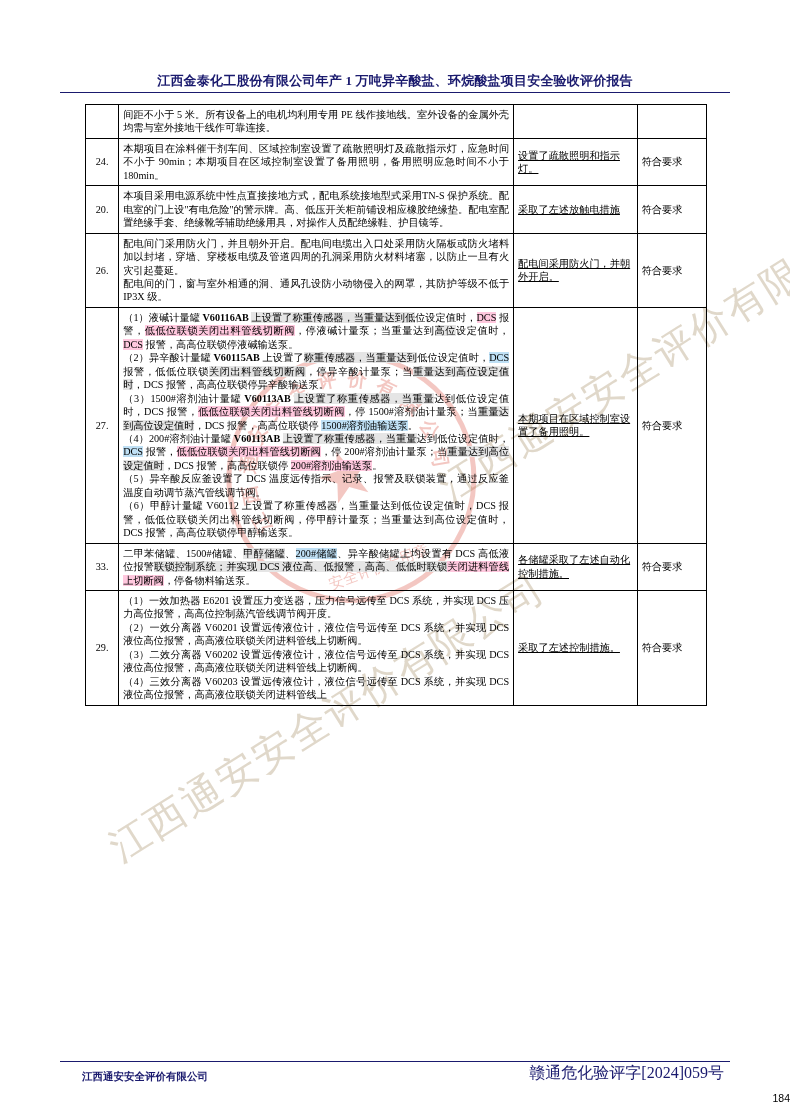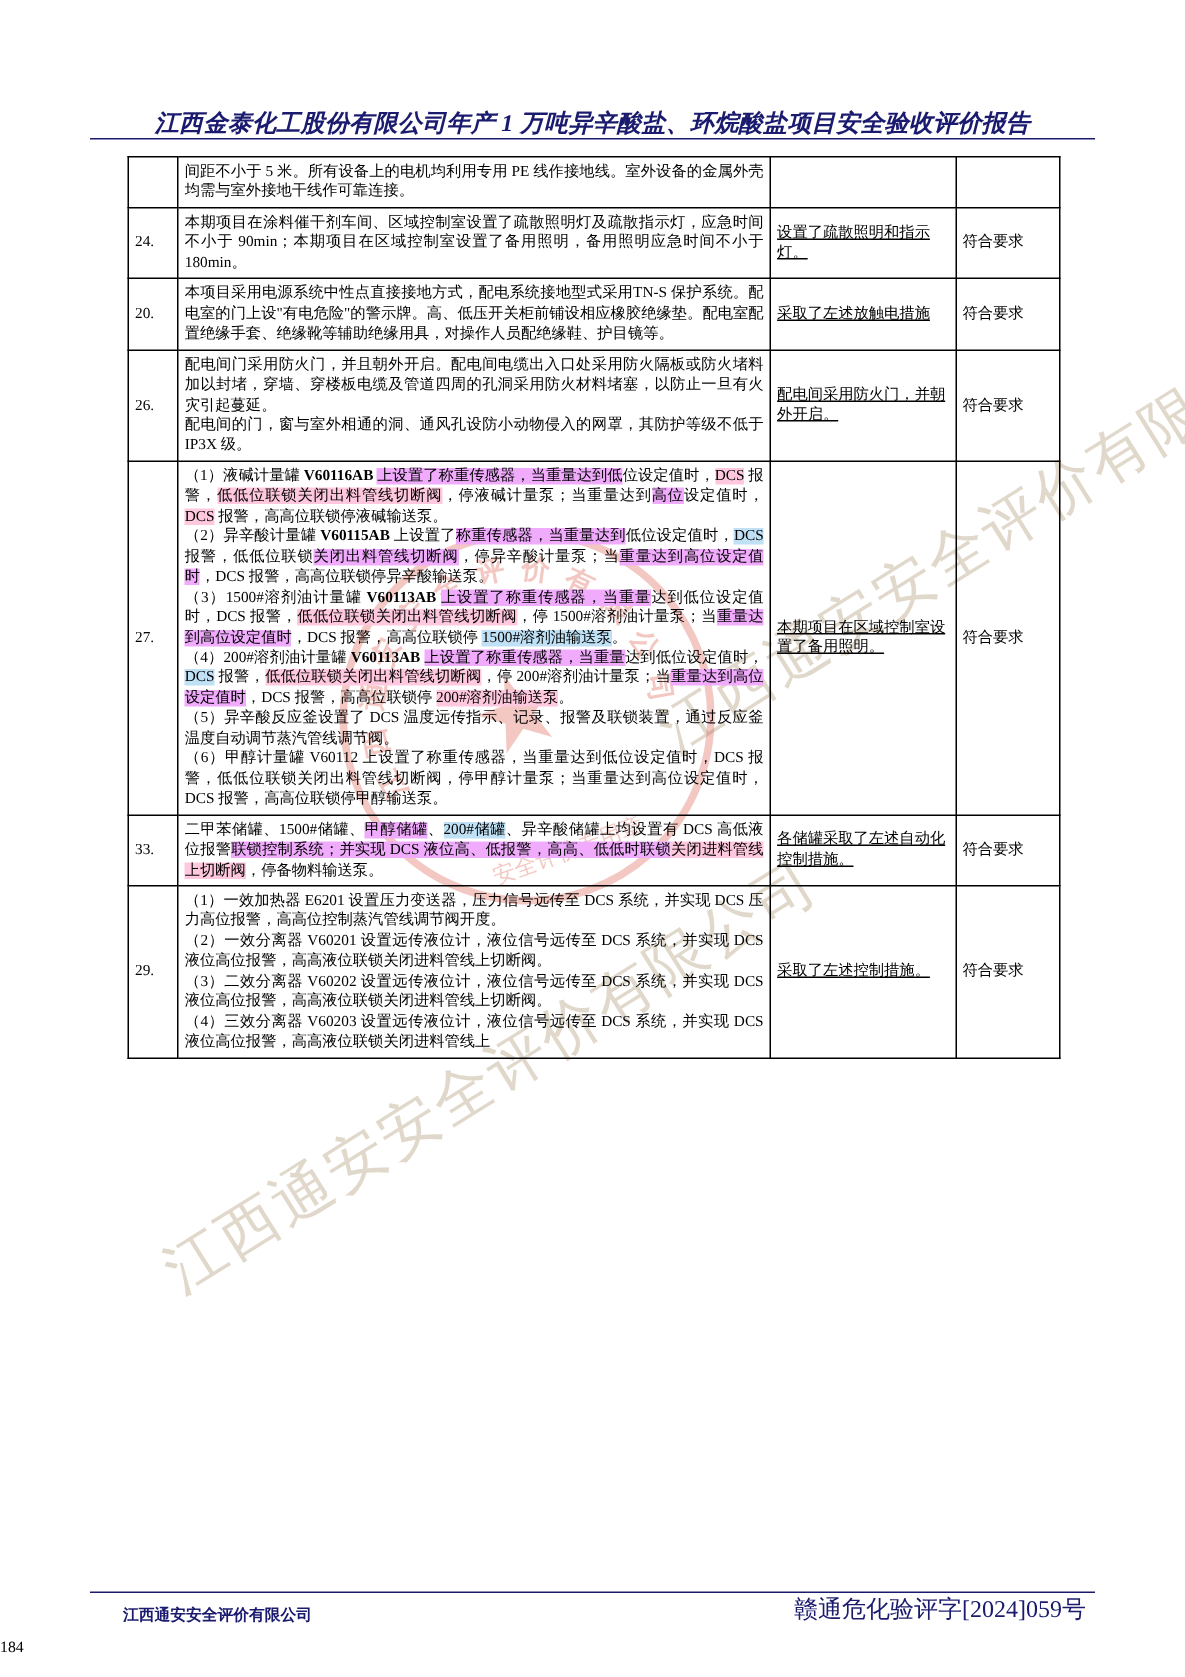--- a/index.html
+++ b/index.html
@@ -101,24 +101,23 @@
 
   
   .doc-header {
     position: absolute;
     left: 60px;
     top: 72px;
     width: 670px;
     text-align: center;
     font-family: "Liberation Serif", serif;
     font-weight: bold;
-    font-size: 16px;
+    font-size: 13px;
     color: #1a1a6e;
     letter-spacing: 0.2px;
-    font-style: italic;
   }
   .header-rule {
     position: absolute;
     left: 60px;
     top: 92px;
     width: 670px;
     border-bottom: 1px solid #1a1a6e;
   }
 
   
@@ -144,22 +143,22 @@
     bottom: 34px;
     font-family: "Liberation Serif", serif;
     font-size: 16px;
     color: #1a1a6e;
   }
   .footer-page {
     position: absolute;
     left: 0;
     right: 0;
     bottom: 14px;
-    text-align: left;
-    font-family: Liberation Serif, serif;
+    text-align: right;
+    font-family: Liberation Sans, sans-serif;
     font-size: 10.5px;
     color: #000;
   }
 
   
   .tbl-wrap {
     position: absolute;
     left: 85px;
     top: 104px;
     width: 622px;
@@ -174,20 +173,21 @@
     border: 1px solid #000;
     vertical-align: middle;
     padding: 3px 4px;
     font-family: "Liberation Serif", serif;
     font-size: 10.2px;
     line-height: 1.32;
     color: #000;
   }
   td.num {
     width: 24px;
+    text-align: center;
     vertical-align: middle;
   }
   td.content {
     width: 384px;
     text-align: justify;
     vertical-align: middle;
   }
   td.measure {
     width: 114px;
     text-align: left;
@@ -196,21 +196,21 @@
   }
   td.result {
     width: 60px;
     vertical-align: middle;
   }
   td.content p {
     margin: 0;
     text-indent: 0;
   }
   .ind { text-indent: 0; }
-  .hl-y { background: #f0abfc; }
+  .hl-y { background: #e5e5e5; }
   .hl-p { background: #ffc8de; }
   .hl-b { background: #bfe0f5; }
 </style>
 </head>
 <body>
 
 <div class="page">
 
   <div class="watermark">
     <div class="wm-diag d1">江西通安安全评价有限公司</div>

